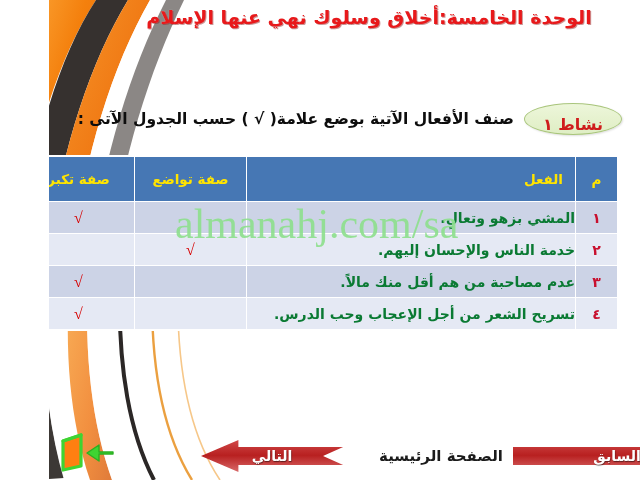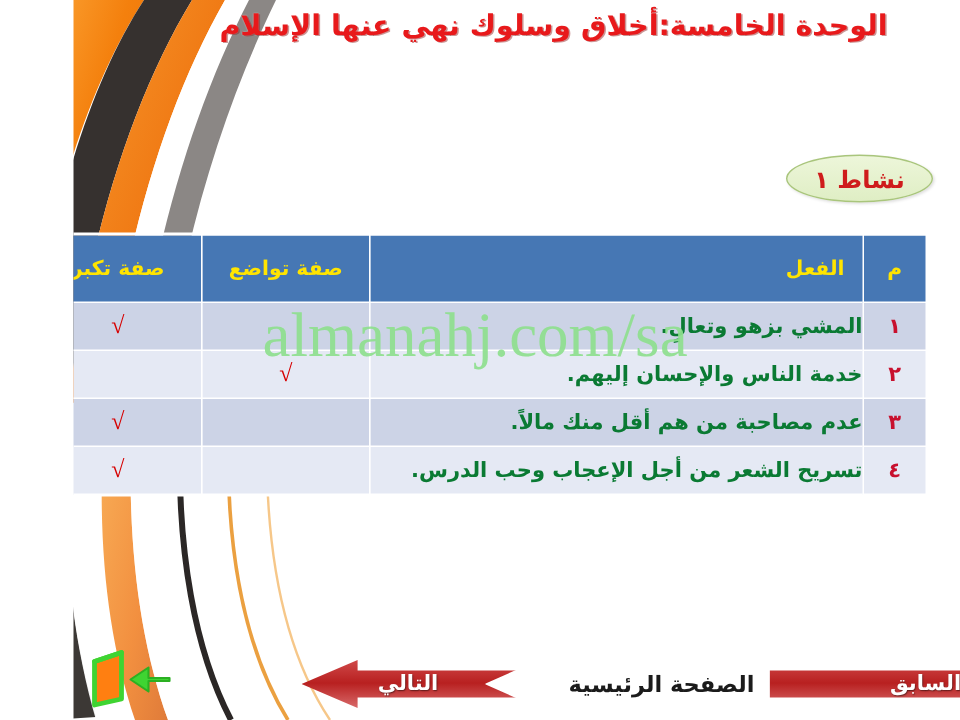--- a/index.html
+++ b/index.html
@@ -79,21 +79,21 @@
     z-index: 6;
   }
   #activity-badge {
     flex: 0 0 auto;
     width: 96px;
     height: 30px;
     border-radius: 50% / 50%;
     background: linear-gradient(180deg,#edf6da 0%, #dfeec4 100%);
     border: 1px solid #a9c57c;
     display: flex;
-    align-items: center;
+    align-items: flex-end;
     justify-content: center;
     box-shadow: 1px 1px 2px rgba(0,0,0,0.13);
   }
   #activity-badge .txt {
     font-size: 16px;
     font-weight: bold;
     color: #cf1c1c;
     white-space: nowrap;
   }
   #activity-instruction {
@@ -279,20 +279,21 @@
     </svg>
   </div>
 
   <div id="unit-title">الوحدة الخامسة:أخلاق وسلوك نهي عنها الإسلام</div>
 
 
   <div id="activity-row">
     <div id="activity-badge">
       <span class="txt">نشاط ١</span>
     </div>
+    <div id="activity-instruction">صنف الأفعال الآتية بوضع علامة( √ ) حسب الجدول الآتى :</div>
   </div>
 
   <table id="activity-table">
     <colgroup>
       <col class="c-num">
       <col class="c-action">
       <col class="c-mark">
       <col class="c-mark">
     </colgroup>
     <thead>

